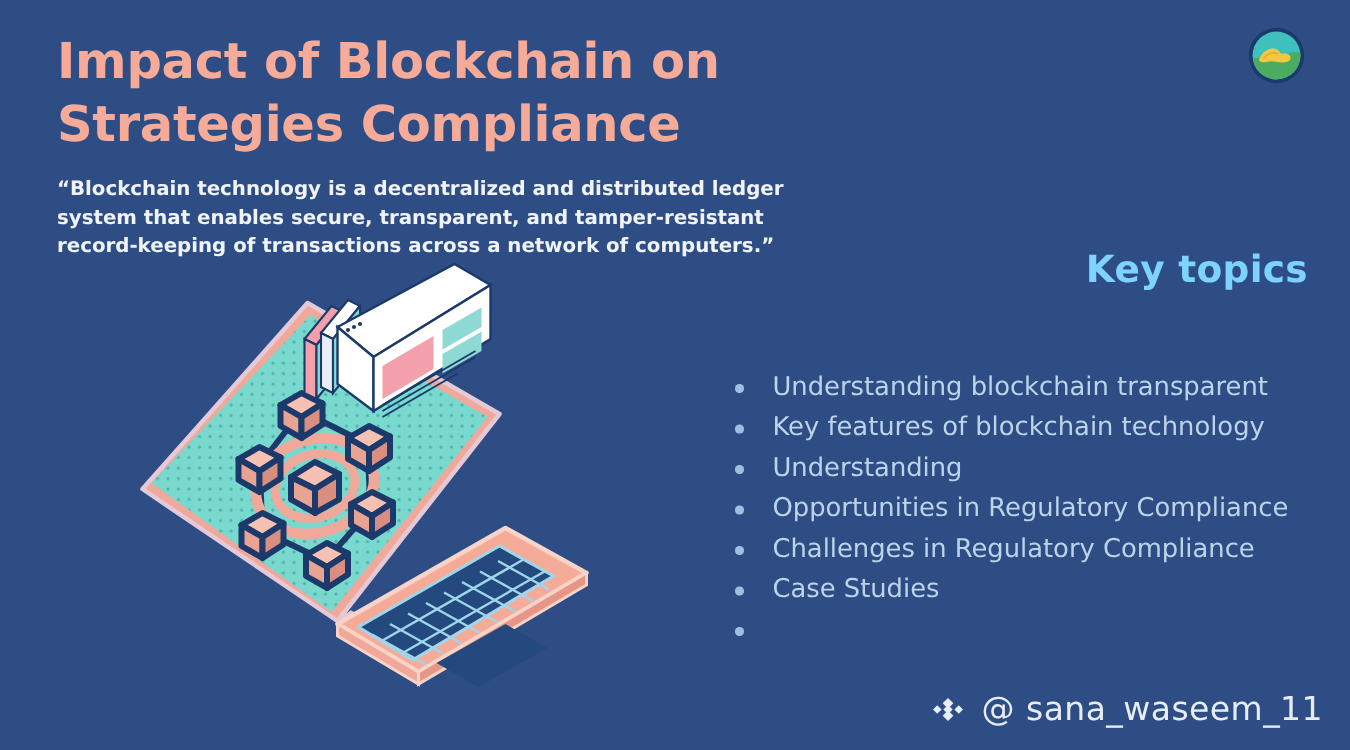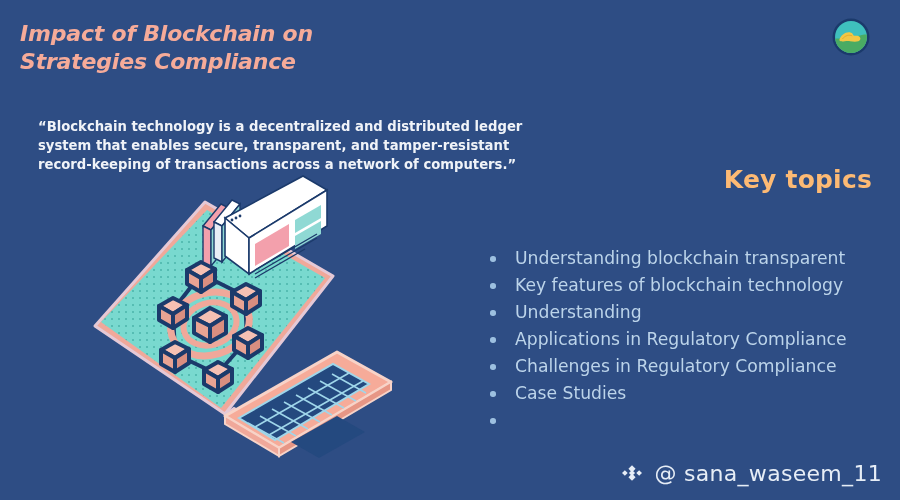--- a/index.html
+++ b/index.html
@@ -16,29 +16,28 @@
     position: relative;
     width: 900px;
     height: 500px;
     background: #2e4d84;
     overflow: hidden;
   }
 
   
   #title {
     position: absolute;
-    left: 20px;
+    left: 38px;
     top: 20px;
     width: 470px;
     color: #f6ab99;
-    font-size: 22px;
+    font-size: 33px;
     font-weight: bold;
     line-height: 1.28;
     letter-spacing: -0.2px;
-    font-style: italic;
   }
   #title .tline { display: block; white-space: nowrap; }
 
   
   #quote {
     position: absolute;
     left: 38px;
     top: 117px;
     width: 462px;
     color: #f0f3f8;
@@ -46,21 +45,21 @@
     font-weight: bold;
     line-height: 1.45;
   }
   #quote .qline { display: block; white-space: nowrap; }
 
   
   #keytopics {
     position: absolute;
     right: 28px;
     top: 165px;
-    color: #fdba74;
+    color: #7dd3fc;
     font-size: 25px;
     font-weight: bold;
     letter-spacing: 0.2px;
   }
 
   
   #topics {
     position: absolute;
     left: 486px;
     top: 245px;
@@ -145,21 +144,21 @@
     <li>
       <span class="dot"></span>
       <span>Key features of blockchain technology</span>
     </li>
     <li>
       <span class="dot"></span>
       <span>Understanding</span>
     </li>
     <li>
       <span class="dot"></span>
-      <span>Applications in Regulatory Compliance</span>
+      <span>Opportunities in Regulatory Compliance</span>
     </li>
     <li>
       <span class="dot"></span>
       <span>Challenges in Regulatory Compliance</span>
     </li>
     <li>
       <span class="dot"></span>
       <span>Case Studies</span>
     </li>
     <li>

